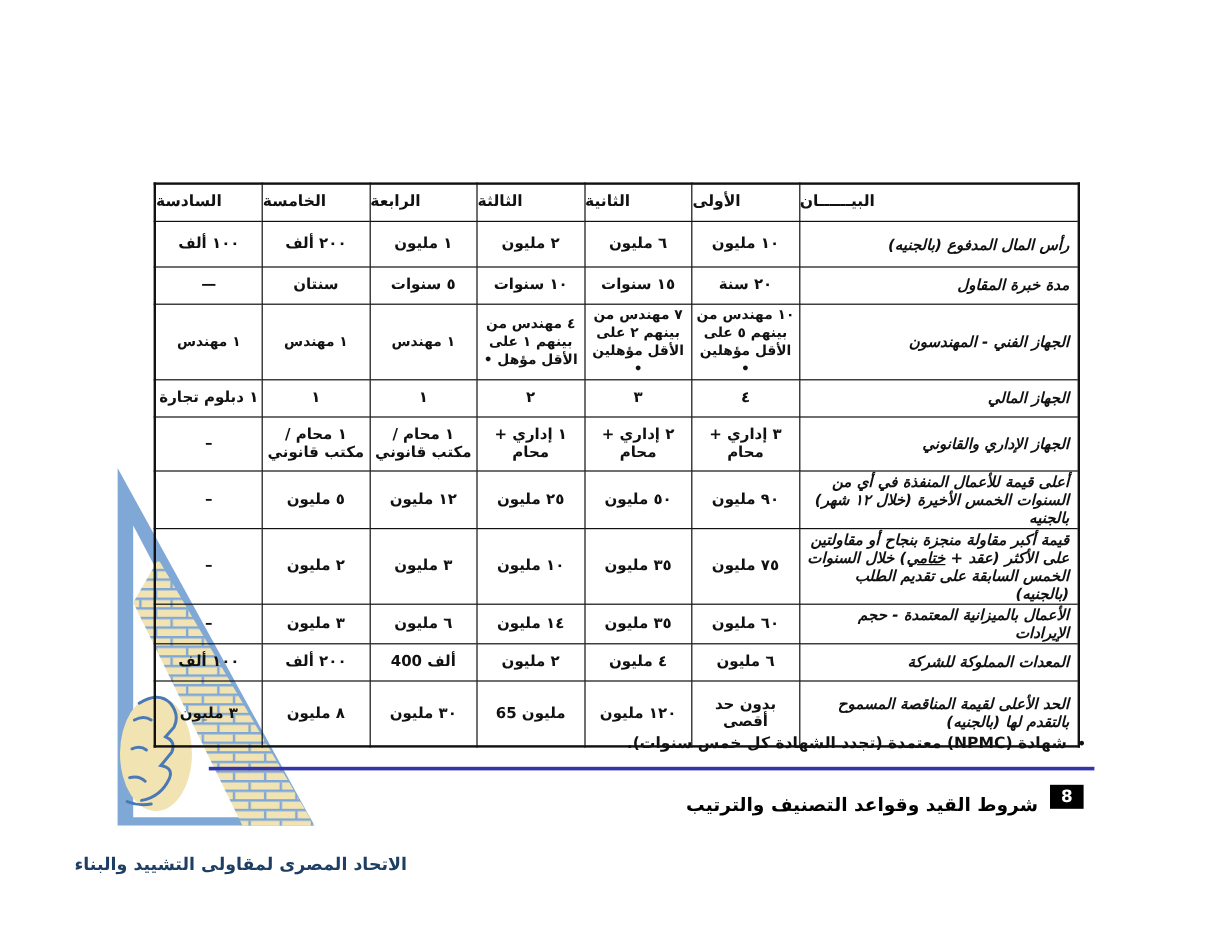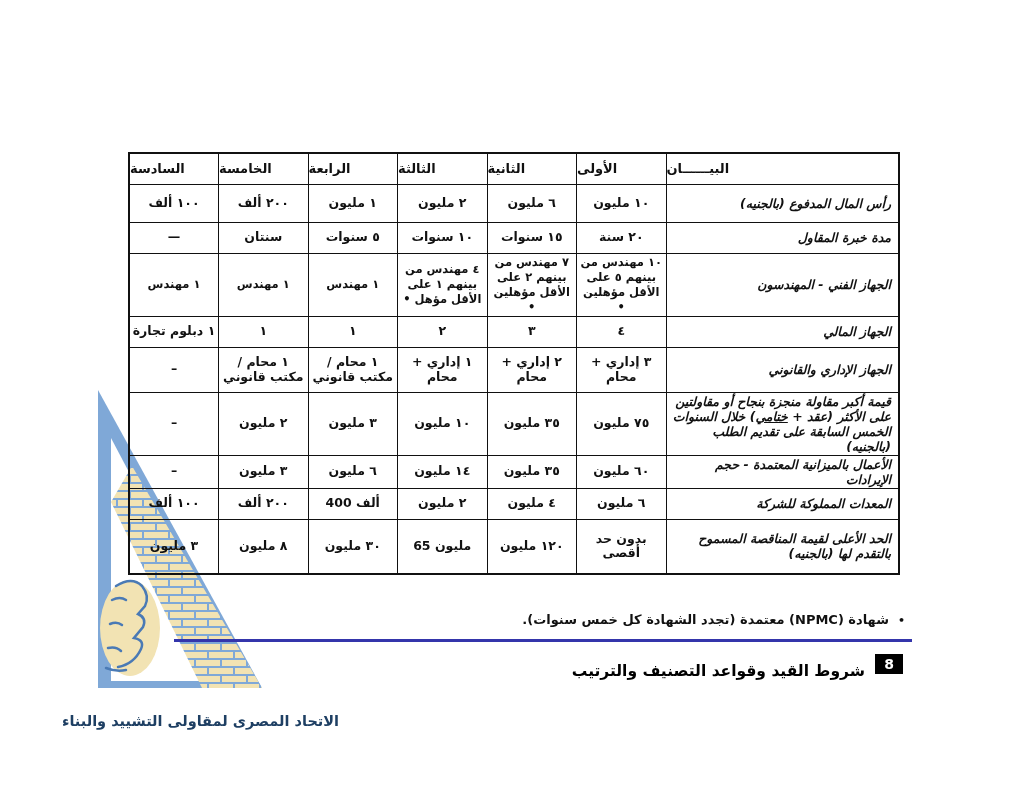--- a/index.html
+++ b/index.html
@@ -115,20 +115,29 @@
       <td class="val dl">١</td>
       <td class="val">١ دبلوم تجارة</td>
     </tr>
     <tr style="height:45px">
       <td class="lbl">الجهاز الإداري والقانوني</td>
       <td class="val">٣ إداري + محام</td>
       <td class="val">٢ إداري + محام</td>
       <td class="val">١ إداري + محام</td>
       <td class="val">١ محام / مكتب قانوني</td>
       <td class="val">١ محام / مكتب قانوني</td>
+      <td class="val">–</td>
+    </tr>
+    <tr style="height:45px">
+      <td class="lbl">أعلى قيمة للأعمال المنفذة في أي من السنوات الخمس الأخيرة (خلال ١٢ شهر) بالجنيه</td>
+      <td class="val dl">٩٠ مليون</td>
+      <td class="val dl">٥٠ مليون</td>
+      <td class="val dl">٢٥ مليون</td>
+      <td class="val dl">١٢ مليون</td>
+      <td class="val dl">٥ مليون</td>
       <td class="val">–</td>
     </tr>
     <tr style="height:59px">
       <td class="lbl"><span>قيمة أكبر مقاولة منجزة بنجاح أو مقاولتين على الأكثر (عقد + </span><span class="u">ختامي</span><span>) خلال السنوات الخمس السابقة على تقديم الطلب (بالجنيه)</span></td>
       <td class="val dl">٧٥ مليون</td>
       <td class="val dl">٣٥ مليون</td>
       <td class="val dl">١٠ مليون</td>
       <td class="val dl">٣ مليون</td>
       <td class="val dl">٢ مليون</td>
       <td class="val">–</td>

